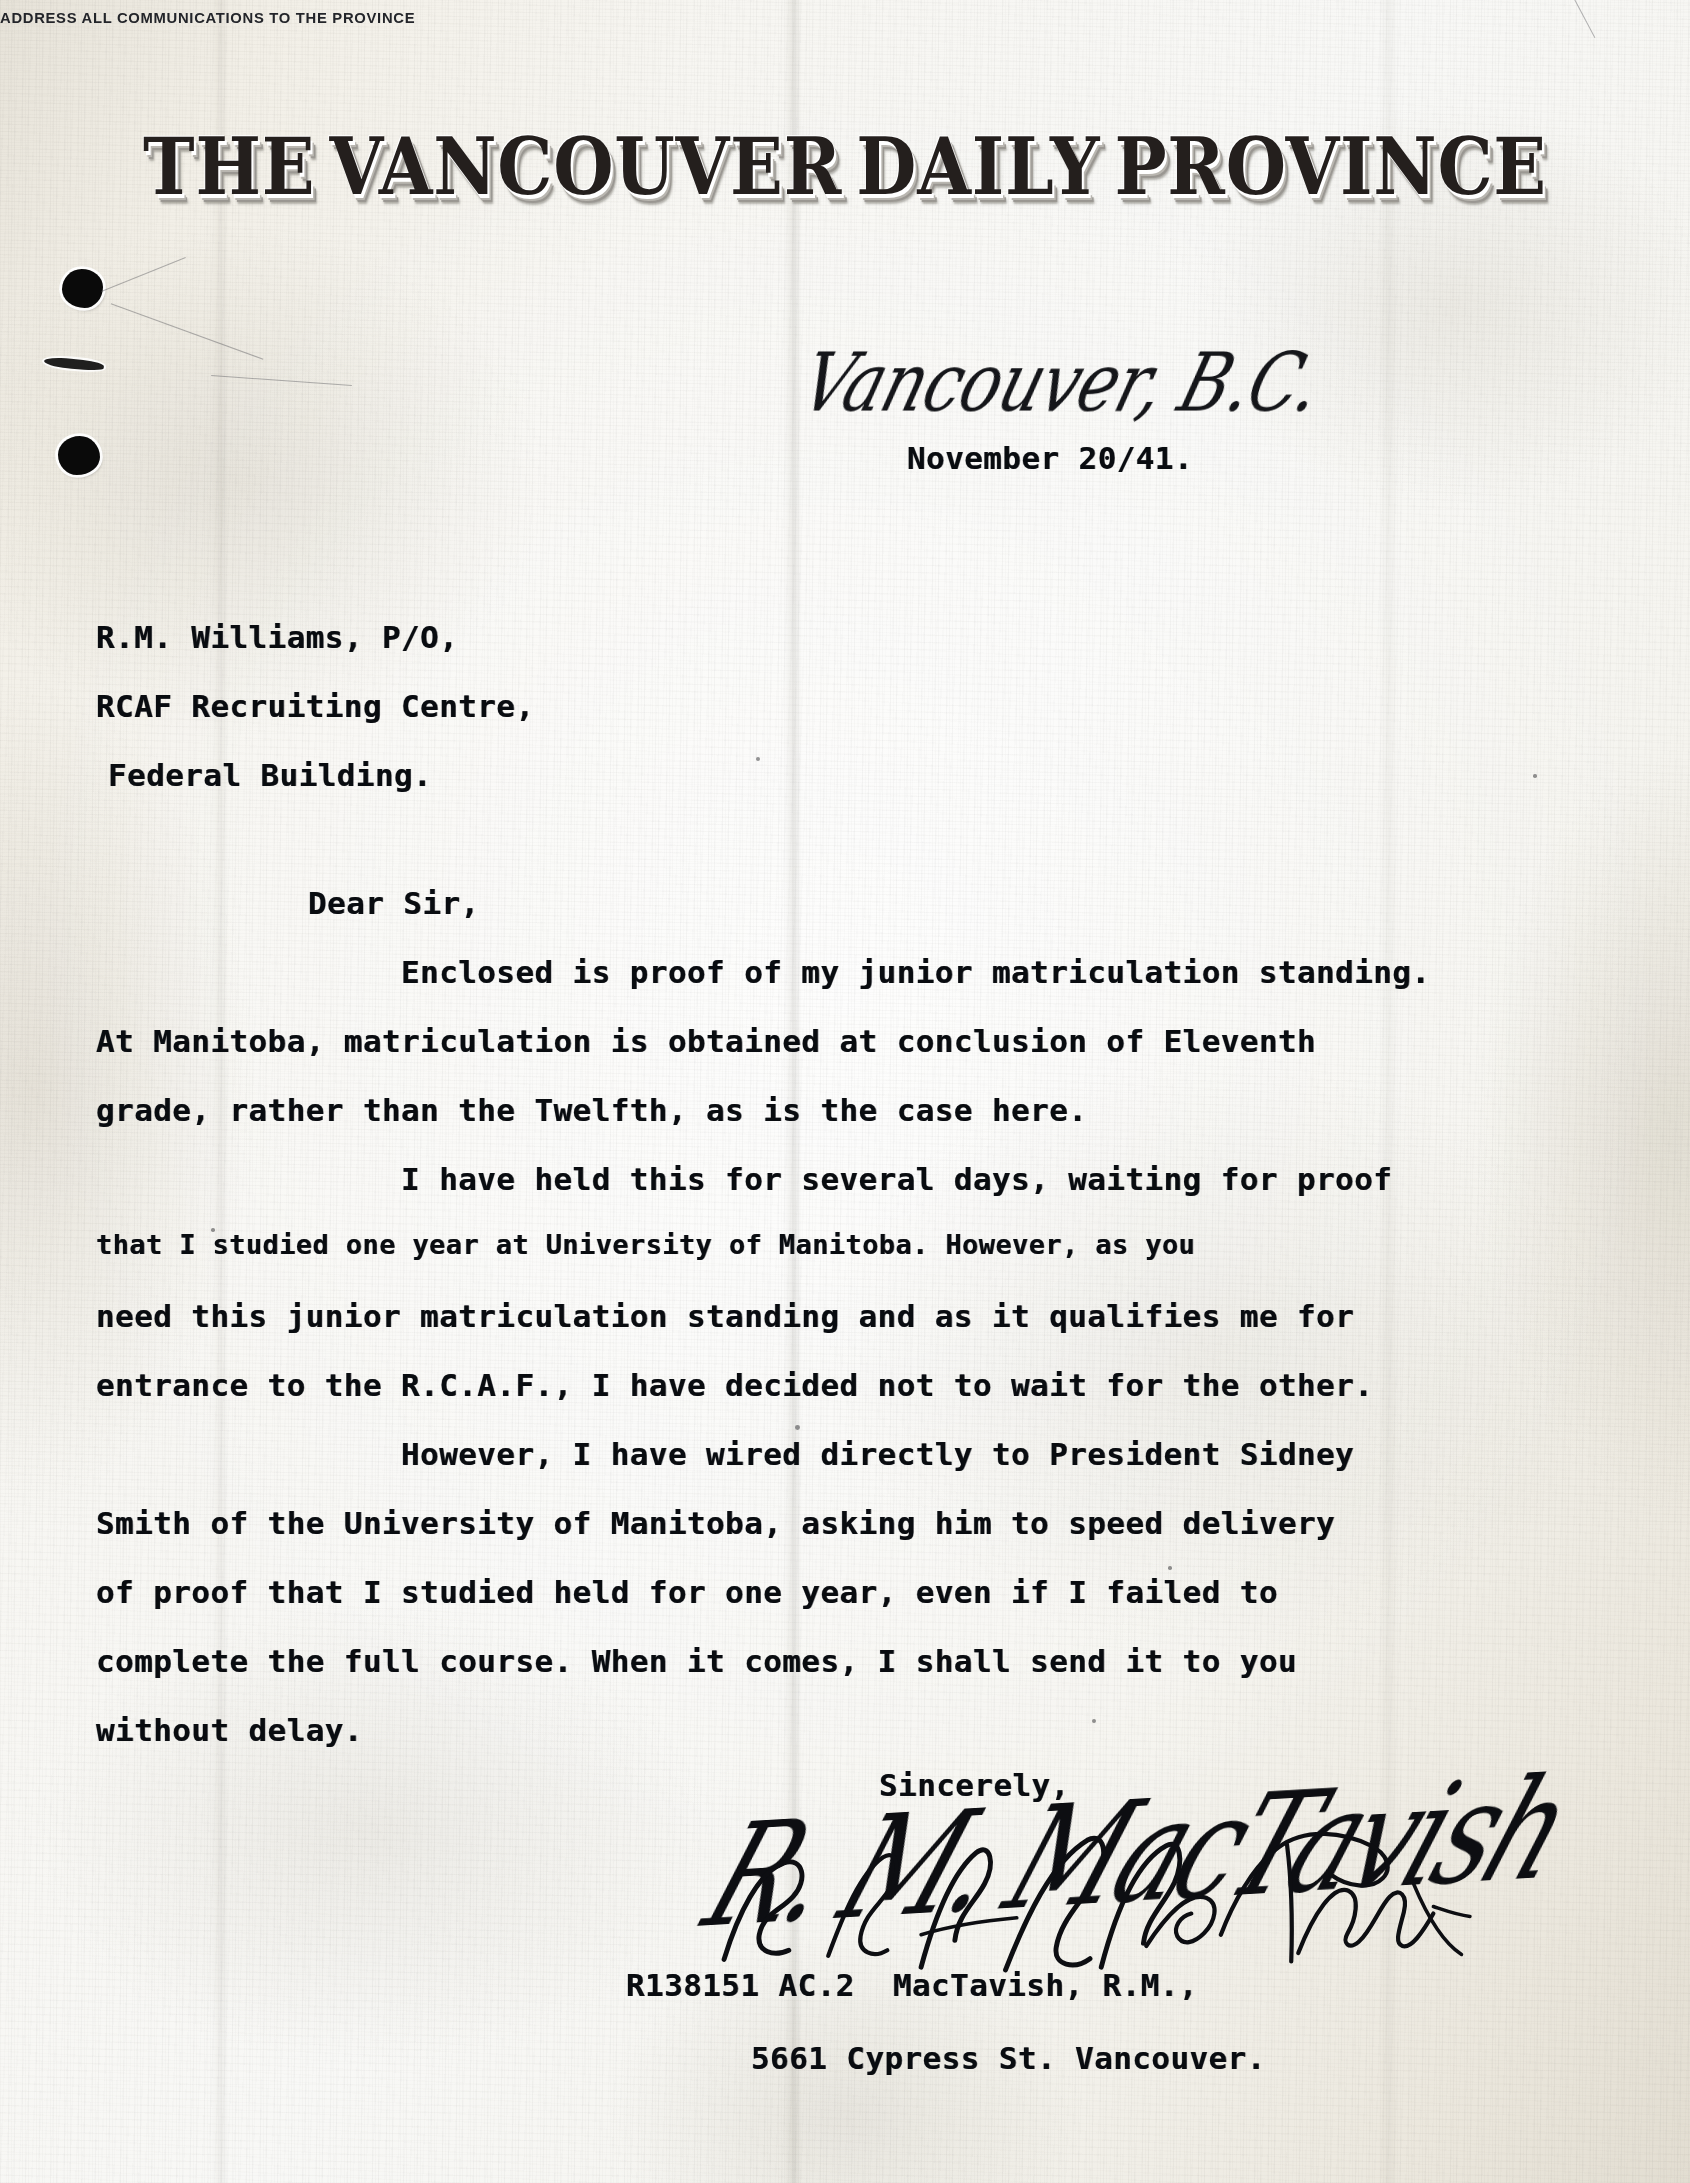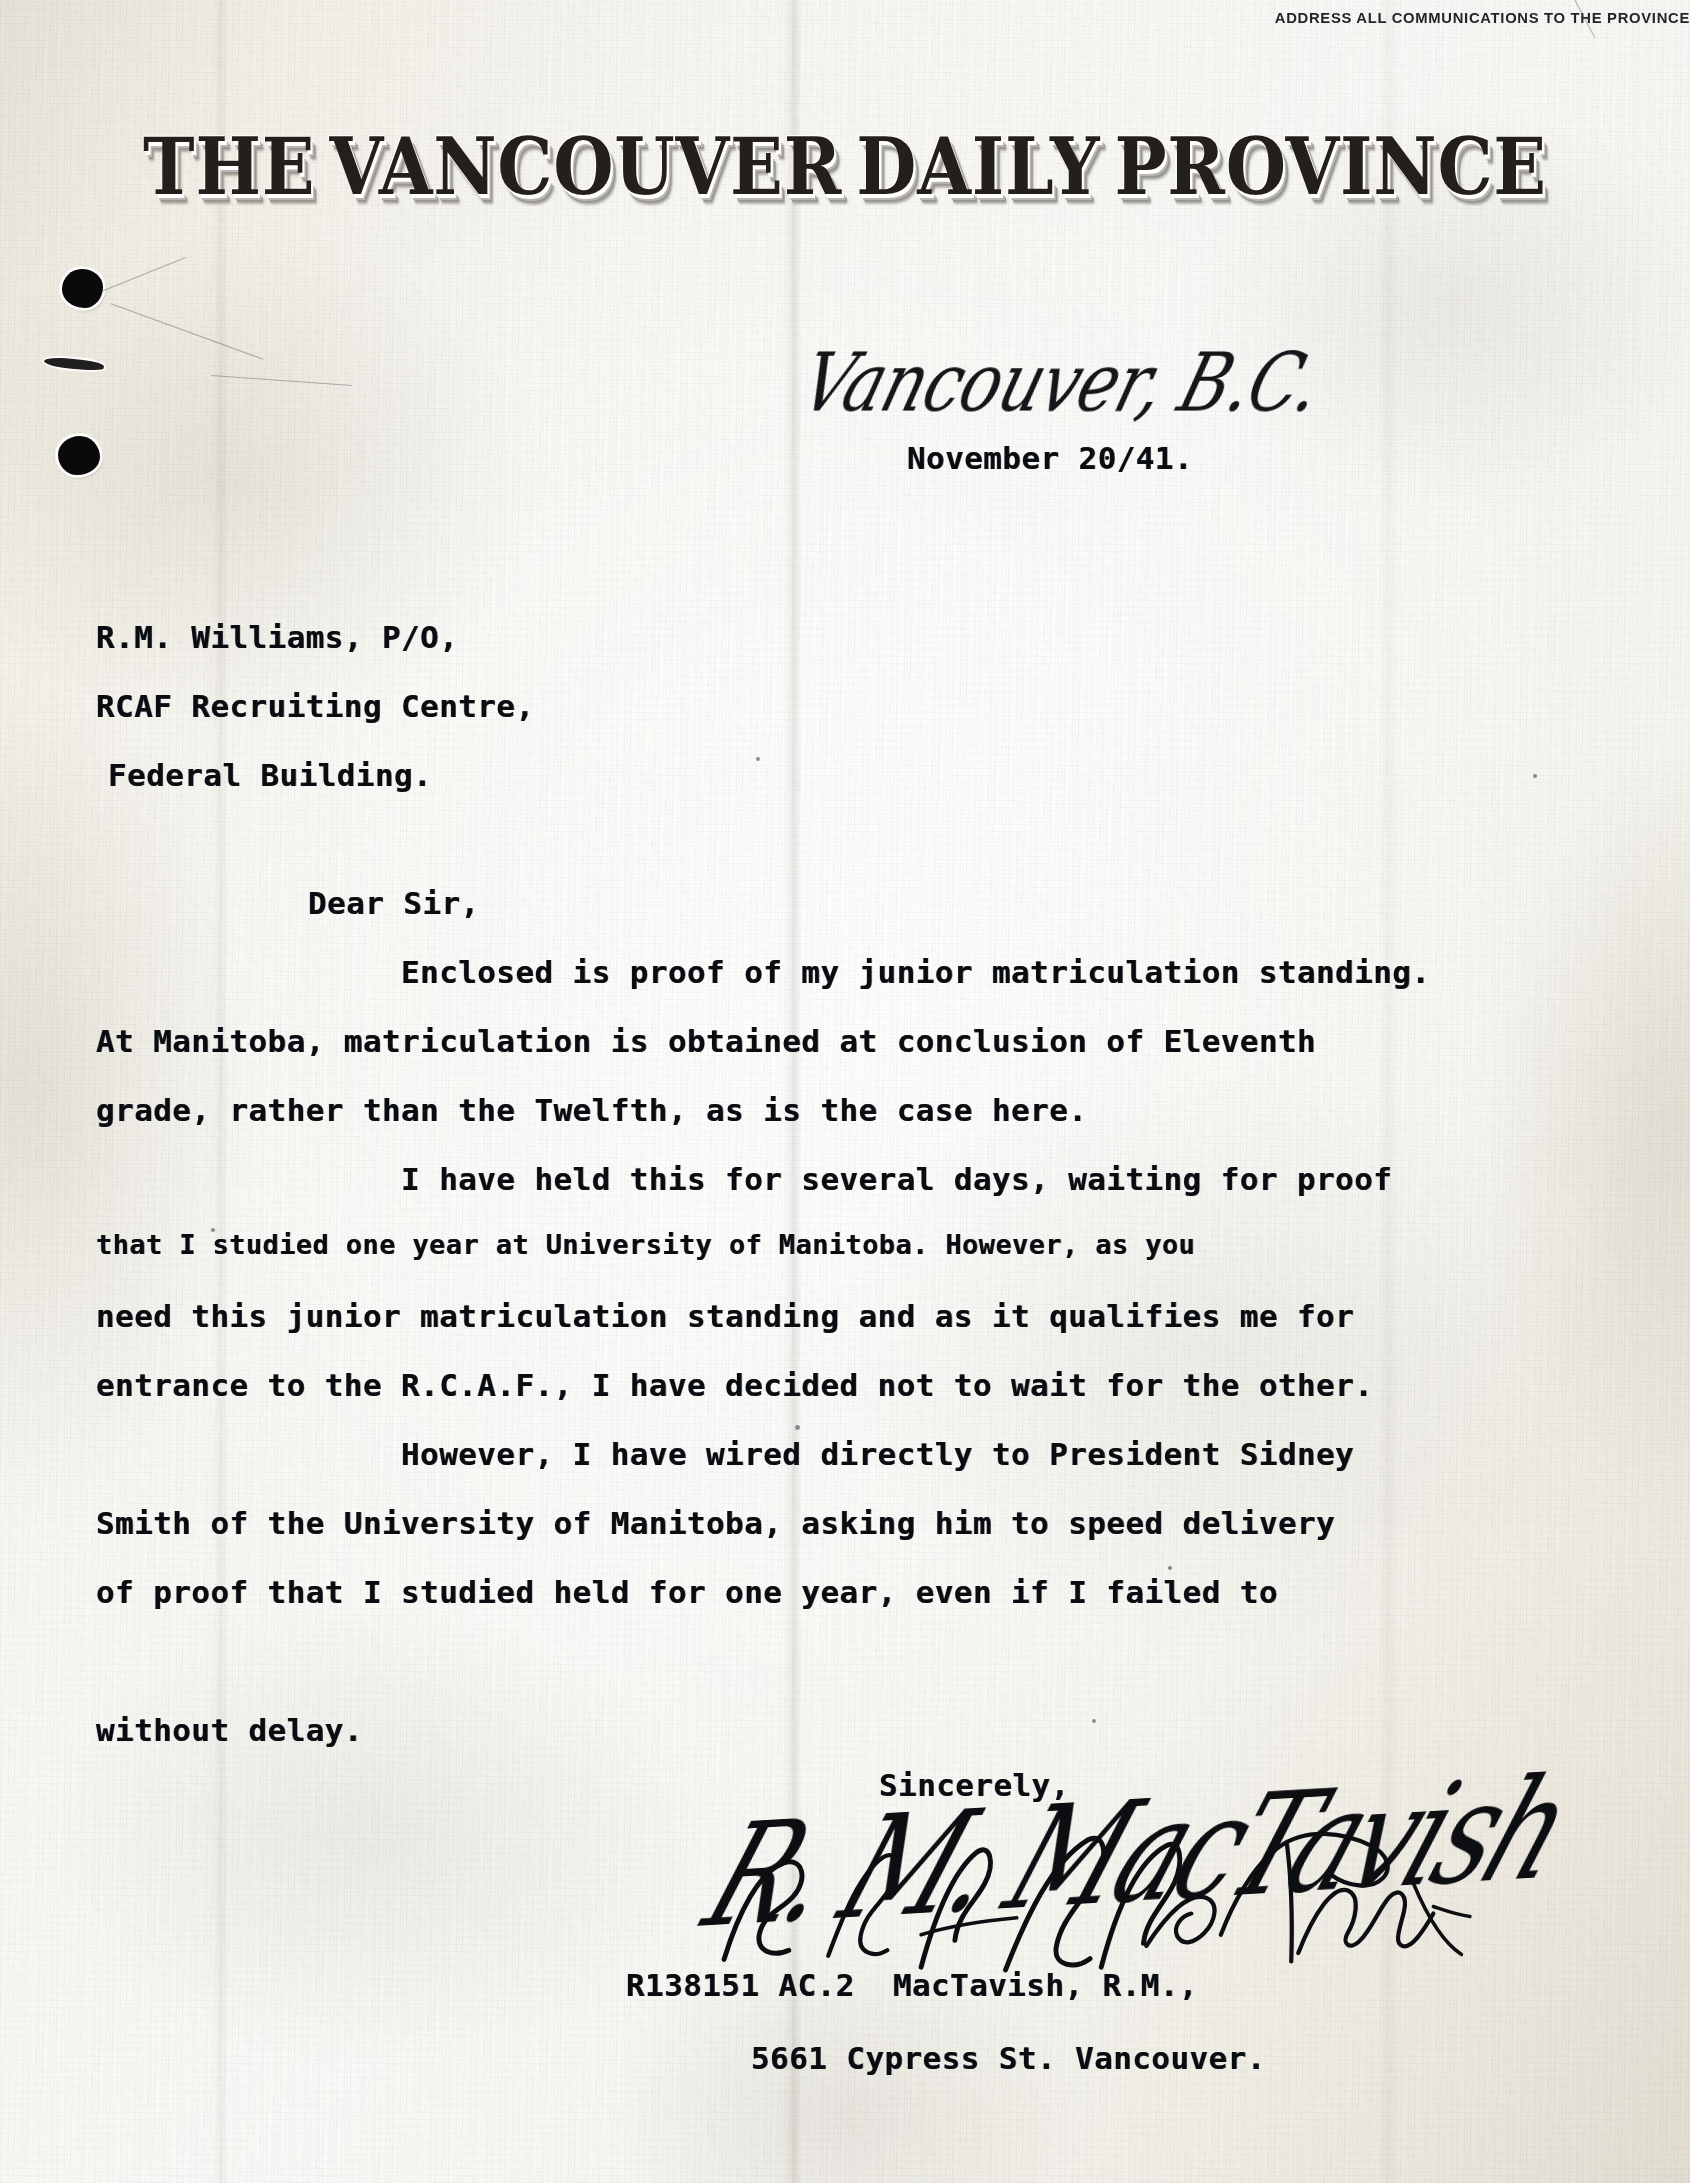--- a/index.html
+++ b/index.html
@@ -80,21 +80,21 @@
       0.6px 0.4px 0.5px rgba(28,30,36,0.50),
       -0.4px -0.2px 0.4px rgba(40,42,48,0.30);
     filter: blur(0.2px) contrast(1.12);
   }
 
   .tiny-head {
     position: absolute;
     top: 9.8px;
     left: 0;
     width: 100%;
-    text-align: right;
+    text-align: left;
     font-family: "Liberation Sans", sans-serif;
     font-size: 14.8px;
     font-weight: 600;
     letter-spacing: 0.7px;
     color: #23252a;
     filter: blur(0.2px);
   }
 
   
   .masthead {
@@ -233,20 +233,21 @@
   <div class="tx type" style="left:96px; top:1092px; font-size:31px;">grade, rather than the Twelfth, as is the case here.</div>
 
   <div class="tx type" style="left:401px; top:1161px; font-size:31px;">I have held this for several days, waiting for proof</div>
   <div class="tx type" style="left:96px; top:1229px; font-size:27px;">that I studied one year at University of Manitoba. However, as you</div>
   <div class="tx type" style="left:96px; top:1298px; font-size:31px;">need this junior matriculation standing and as it qualifies me for</div>
   <div class="tx type" style="left:96px; top:1367px; font-size:31px;">entrance to the R.C.A.F., I have decided not to wait for the other.</div>
 
   <div class="tx type" style="left:401px; top:1436px; font-size:31px;">However, I have wired directly to President Sidney</div>
   <div class="tx type" style="left:96px; top:1505px; font-size:31px;">Smith of the University of Manitoba, asking him to speed delivery</div>
   <div class="tx type" style="left:96px; top:1574px; font-size:31px;">of proof that I studied held for one year, even if I failed to</div>
+  <div class="tx type" style="left:96px; top:1643px; font-size:31px;">complete the full course. When it comes, I shall send it to you</div>
   <div class="tx type" style="left:96px; top:1712px; font-size:31px;">without delay.</div>
 
   <div class="tx type" style="left:879px; top:1767px; font-size:31px;">Sincerely,</div>
 
   <div class="signature">R. M. MacTavish</div>
   <div class="sig-flourish">
     <svg viewBox="0 0 1090 210" preserveAspectRatio="none" aria-hidden="true">
       <g fill="none" stroke="#0d0e12" stroke-linecap="round" stroke-linejoin="round">
         <path d="M20,185 C40,120 70,60 105,48 C132,39 140,72 118,96 C100,116 76,120 70,150 C66,174 90,182 112,172" stroke-width="7"></path>
         <path d="M168,180 C190,120 214,62 246,40 C266,27 272,58 256,84 C242,107 220,120 214,152 C210,175 232,184 252,172" stroke-width="6"></path>

